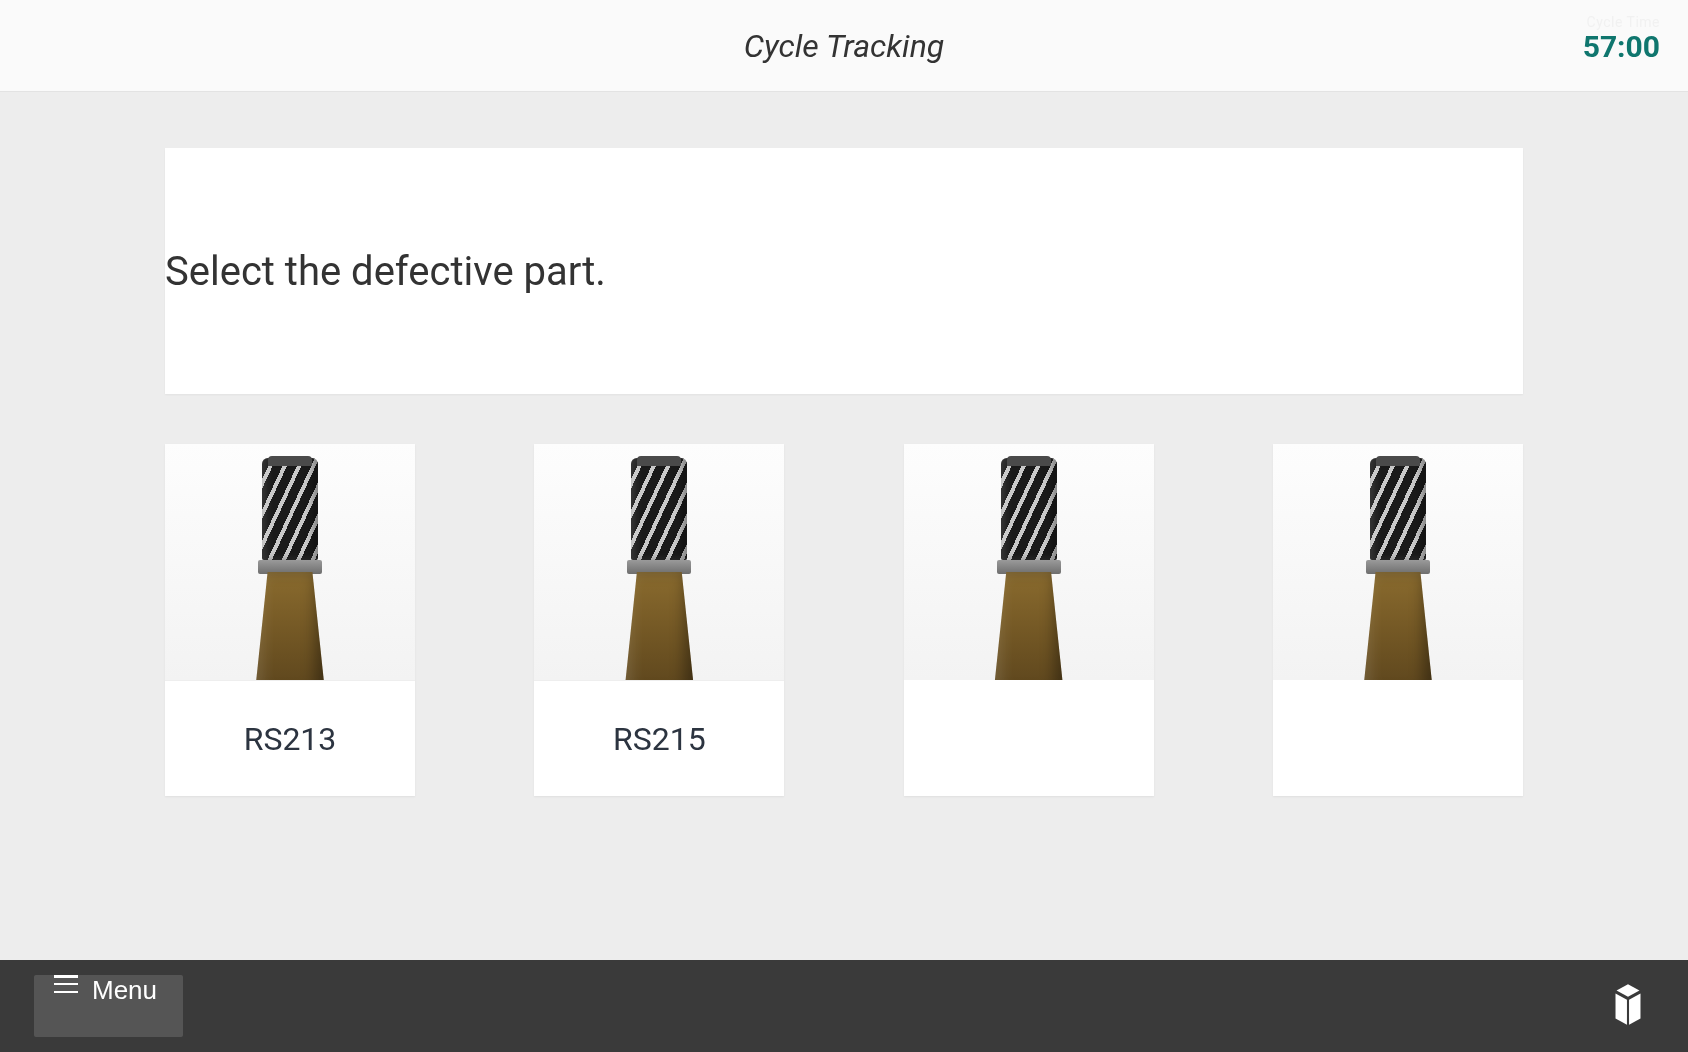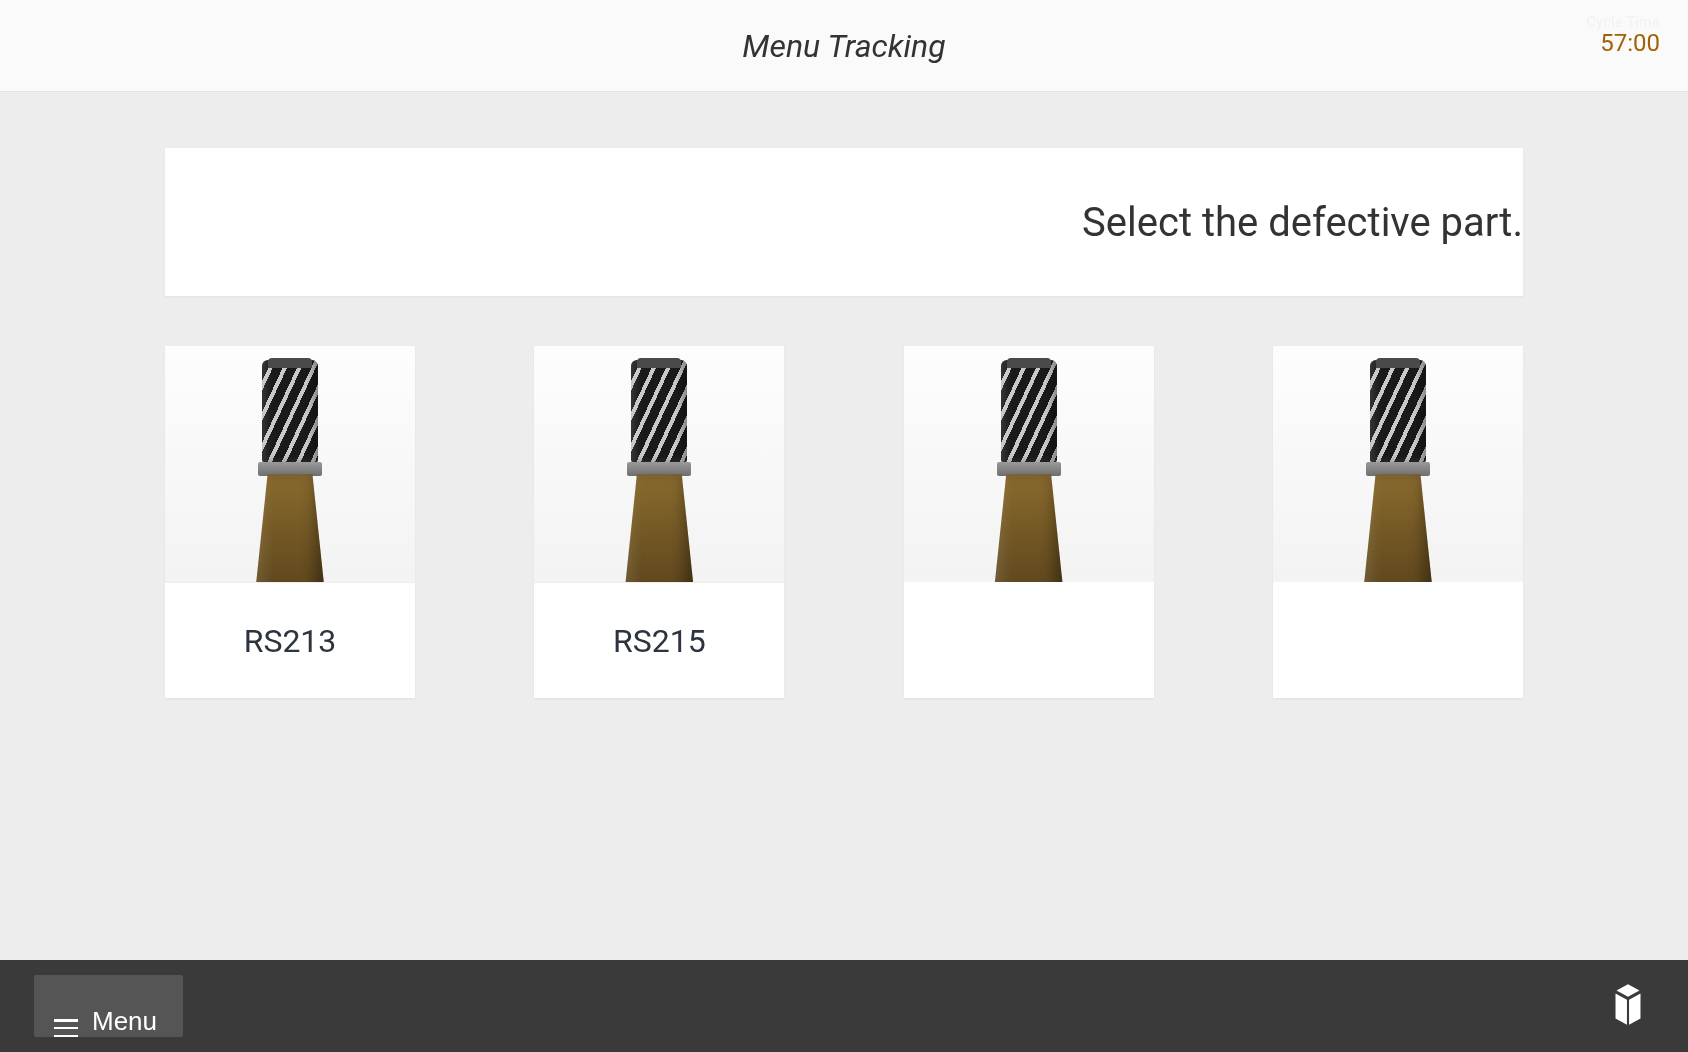--- a/index.html
+++ b/index.html
@@ -36,36 +36,36 @@
       right: 28px;
       top: 14px;
       text-align: right;
     }
     .cycle-label {
       font-size: 14px;
       color: #f1f1f1;
       letter-spacing: 0.5px;
     }
     .cycle-time {
-      font-size: 24px;
-      font-weight: 400;
-      color: #a16207;
+      font-size: 30px;
+      font-weight: 700;
+      color: #0f766e;
       line-height: 1.1;
     }
     .content {
       flex: 1;
       padding: 56px 165px 0 165px;
     }
     .prompt-card {
       background: #fff;
       width: 100%;
-      height: 148px;
-      display: flex;
-      align-items: center;
-      justify-content: flex-end;
+      height: 246px;
+      display: flex;
+      align-items: center;
+      justify-content: flex-start;
       box-shadow: 0 1px 2px rgba(0,0,0,0.05);
     }
     .prompt-text {
       font-size: 40px;
       color: #333;
       font-weight: 400;
     }
     .parts-row {
       margin-top: 50px;
       display: flex;
@@ -157,21 +157,21 @@
       padding: 0 34px;
       justify-content: space-between;
     }
     .menu-btn {
       background: #555555;
       color: #fff;
       border: none;
       height: 62px;
       padding: 0 26px 0 20px;
       display: flex;
-      align-items: flex-end;
+      align-items: flex-start;
       gap: 14px;
       font-size: 26px;
       cursor: pointer;
       border-radius: 2px;
     }
     .hamburger {
       width: 24px;
       height: 18px;
       display: flex;
       flex-direction: column;
@@ -185,21 +185,21 @@
     }
     .logo {
       width: 52px;
       height: 52px;
     }
   </style>
 </head>
 <body>
 
 <div class="header">
-  <div class="header-title">Menu Tracking</div>
+  <div class="header-title">Cycle Tracking</div>
   <div class="header-right">
     <div class="cycle-label">Cycle Time</div>
     <div class="cycle-time">57:00</div>
   </div>
 </div>
 
 <div class="content">
   <div class="prompt-card">
     <div class="prompt-text">Select the defective part.</div>
   </div>

